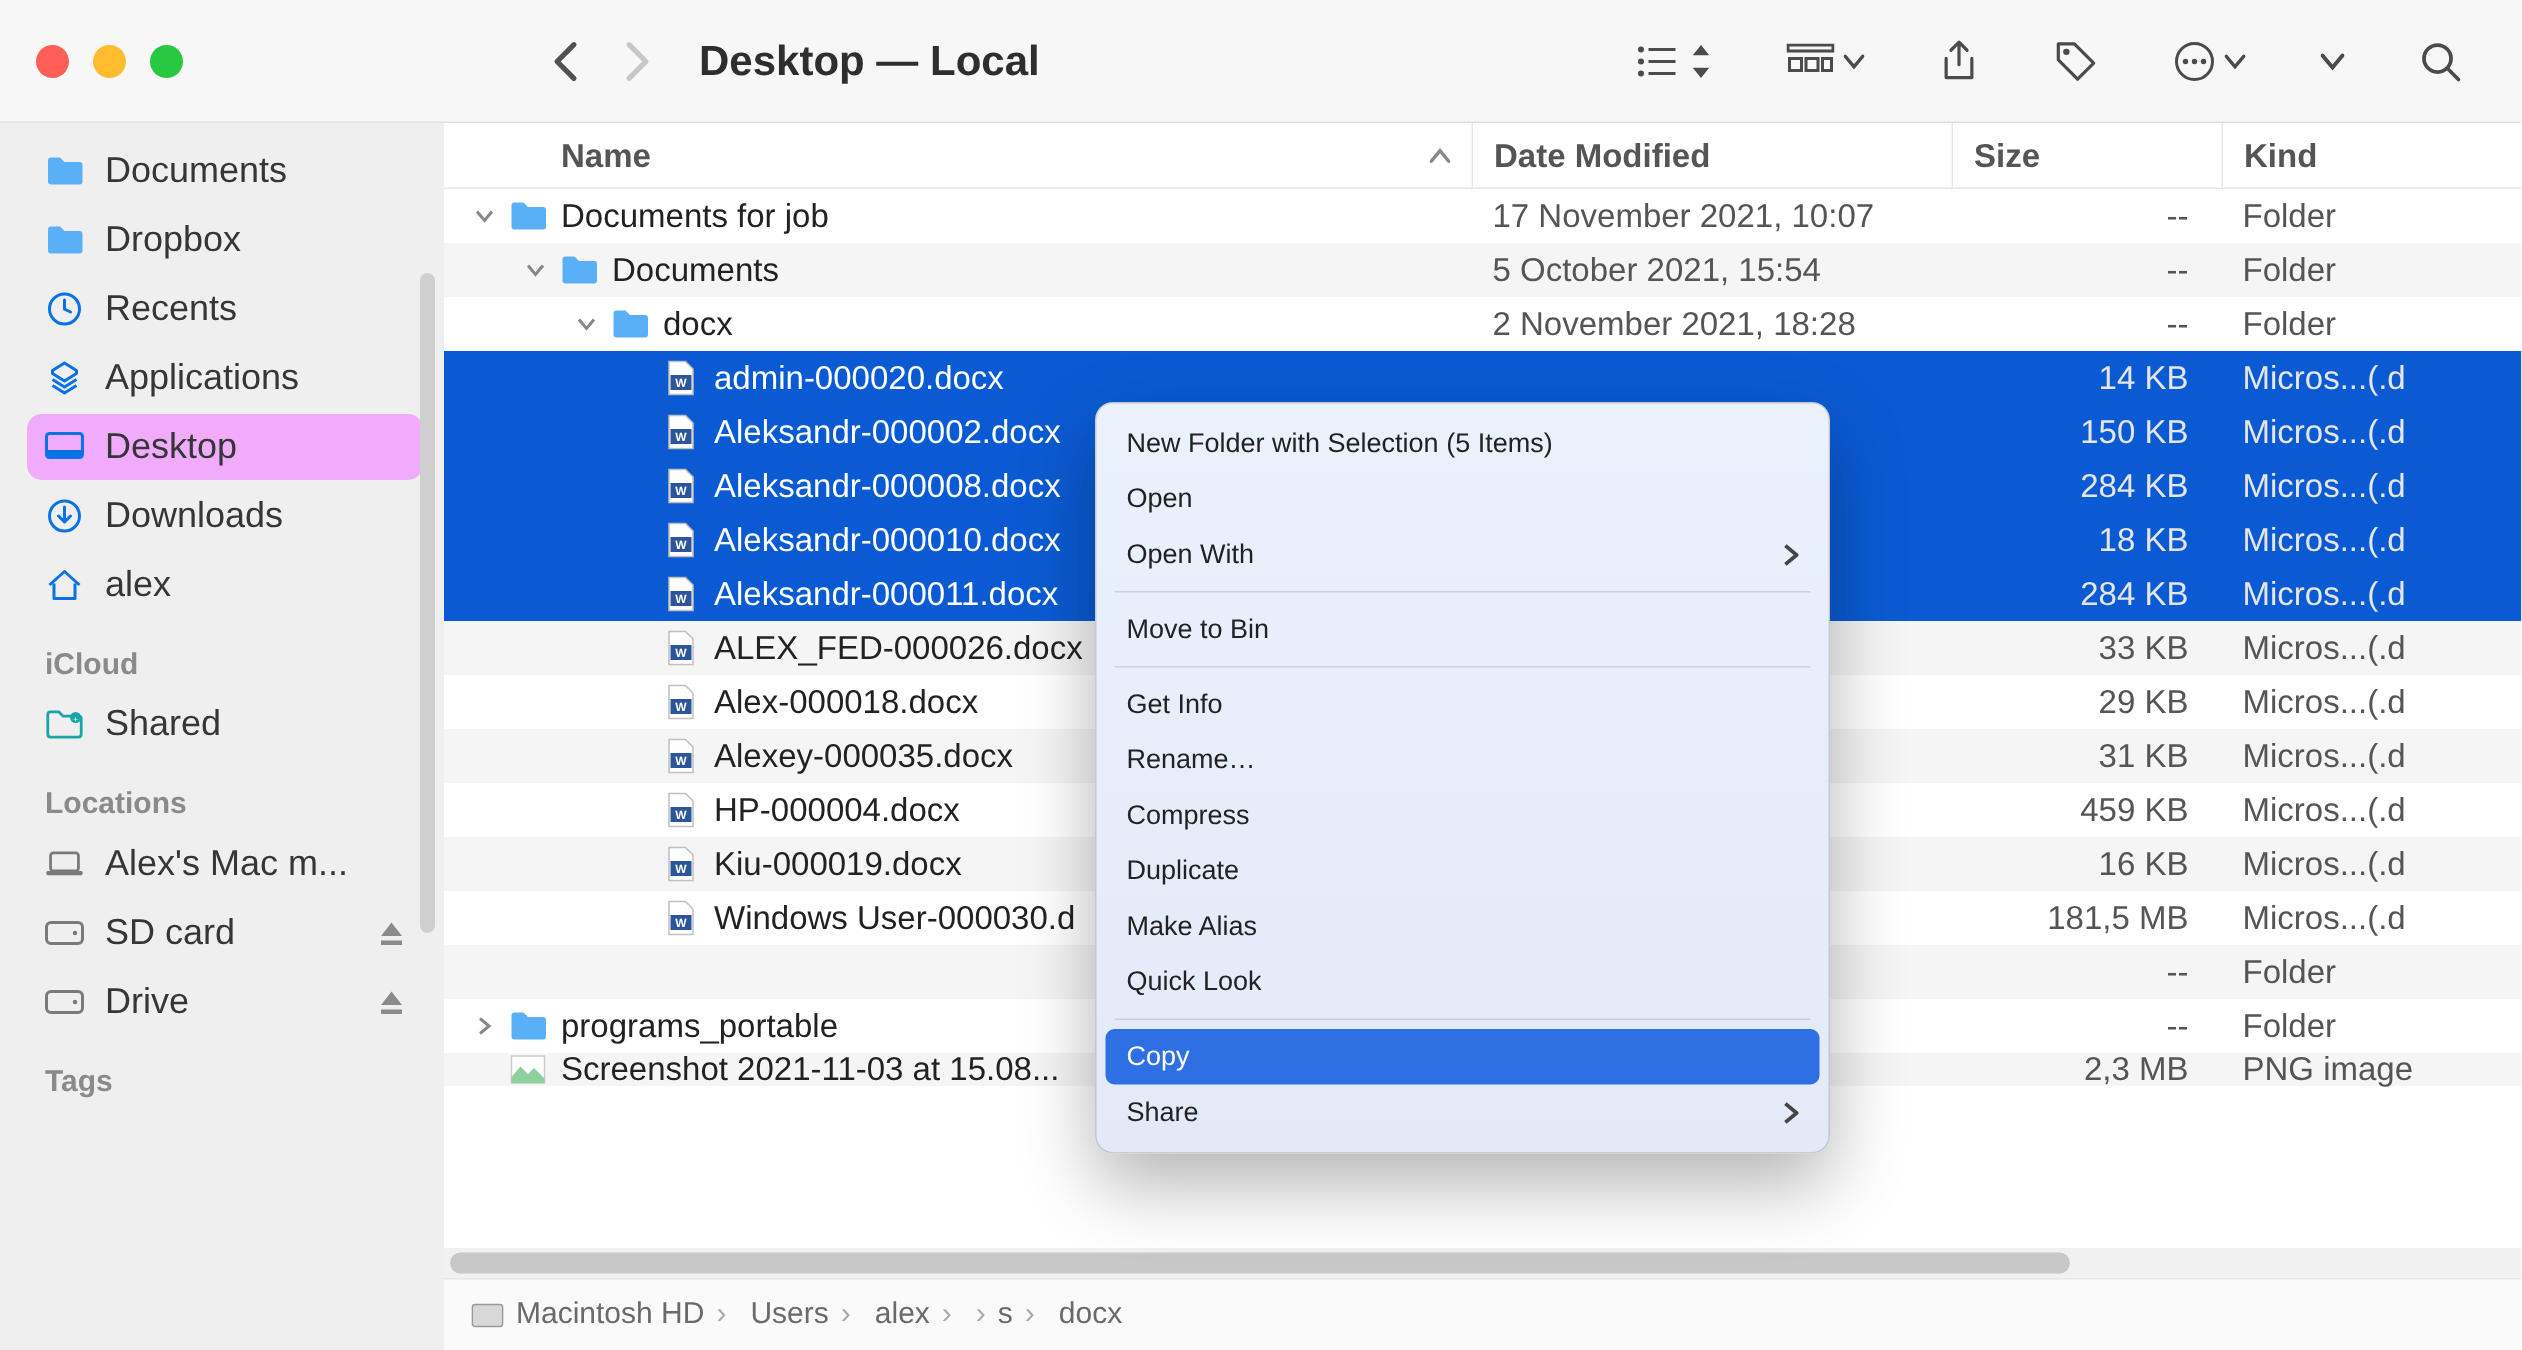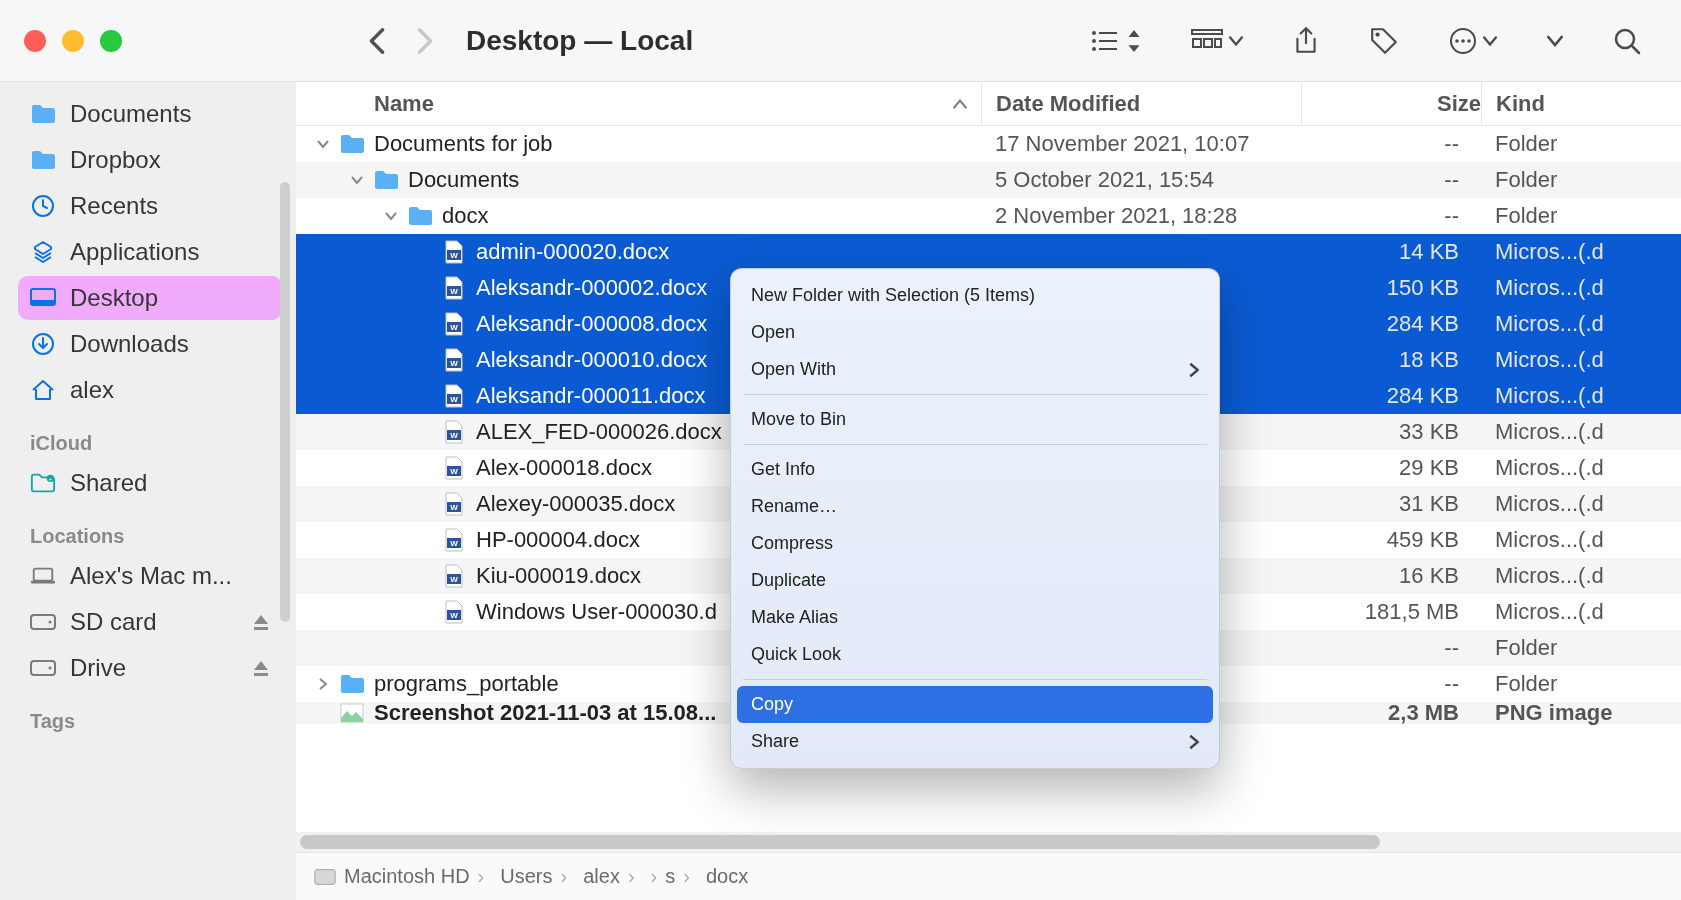--- a/index.html
+++ b/index.html
@@ -24,21 +24,21 @@
 .sb-item { display: flex; align-items: center; gap: 14px; padding: 8px 12px; border-radius: 10px; font-size: 24px; color: #363636; margin-bottom: 2px; }
 .sb-item.active { background: #f0abfc; }
 .sb-item .ic { width: 26px; display: flex; justify-content: center; color: #0a72e8; }
 .sb-item.locs .ic { color: #7a7a7a; }
 .sb-head { font-size: 20px; color: #8a8a8a; font-weight: 600; padding: 18px 12px 6px; }
 .eject { margin-left: auto; color: #8a8a8a; }
 .main { flex: 1; display: flex; flex-direction: column; min-height: 0; }
 .columns { display: flex; height: 44px; align-items: center; border-bottom: 1px solid #e7e7e7; font-size: 22px; color: #555; font-weight: 600; }
 .col-name { flex: 1; padding-left: 78px; display: flex; align-items: center; }
 .col-date { width: 320px; padding-left: 14px; border-left: 1px solid #e7e7e7; height: 100%; display: flex; align-items: center; }
-.col-size { width: 180px; padding-left: 14px; border-left: 1px solid #e7e7e7; height: 100%; display: flex; align-items: center; justify-content: flex-end; }
+.col-size { width: 180px; padding-left: 14px; border-left: 1px solid #e7e7e7; height: 100%; display: flex; align-items: center; }
 .col-kind { width: 200px; padding-left: 14px; border-left: 1px solid #e7e7e7; height: 100%; display: flex; align-items: center; }
 .sort-arrow { margin-left: auto; margin-right: 14px; color: #888; }
 .list { flex: 1; overflow: hidden; position: relative; }
 .row { height: 36px; display: flex; align-items: center; font-size: 22px; }
 .row.striped { background: #f5f5f5; }
 .row.sel { background: #0a5bd3; color: #fff; }
 .row.sel .date, .row.sel .size, .row.sel .kind { color: #e5e5e5; }
 .name-cell { flex: 1; display: flex; align-items: center; gap: 8px; overflow: hidden; white-space: nowrap; }
 .disc { width: 14px; display: flex; justify-content: center; color: #888; font-size: 16px; }
 .row.sel .disc { color: #fff; }
@@ -551,21 +551,21 @@
                 <svg class="folder-svg" viewBox="0 0 26 22">
                   <path d="M2 4 Q2 2 4 2 H10 L13 5 H23 Q25 5 25 7 V18 Q25 20 23 20 H4 Q2 20 2 18 Z" fill="#5ab0f7"></path>
                 </svg>
               </span>
               <span>programs_portable</span>
             </div>
             <div class="date"></div>
             <div class="size">--</div>
             <div class="kind">Folder</div>
           </div>
-          <div class="row striped" style="height: 22px; font-weight: bold;">
+          <div class="row striped" style="height: 22px;">
             <div class="name-cell" style="padding-left: 20px;">
               <span class="disc"></span>
               <span class="ficon">
                 <svg width="24" height="20" viewBox="0 0 24 20">
                   <rect x="1" y="1" width="22" height="18" fill="#fff" stroke="#ccc"></rect>
                   <path d="M1 15 L7 8 L12 13 L16 9 L23 16 V19 H1 Z" fill="#8fd19e"></path>
                 </svg>
               </span>
               <span>Screenshot 2021-11-03 at 15.08...</span>
             </div>

